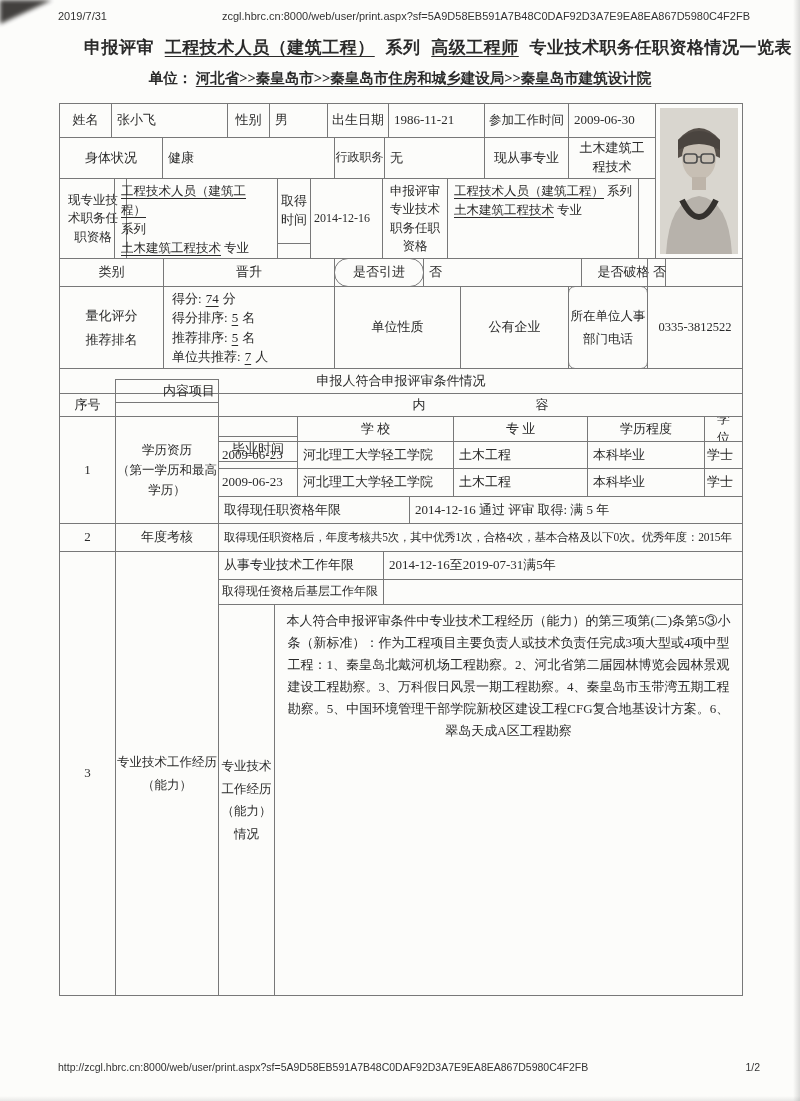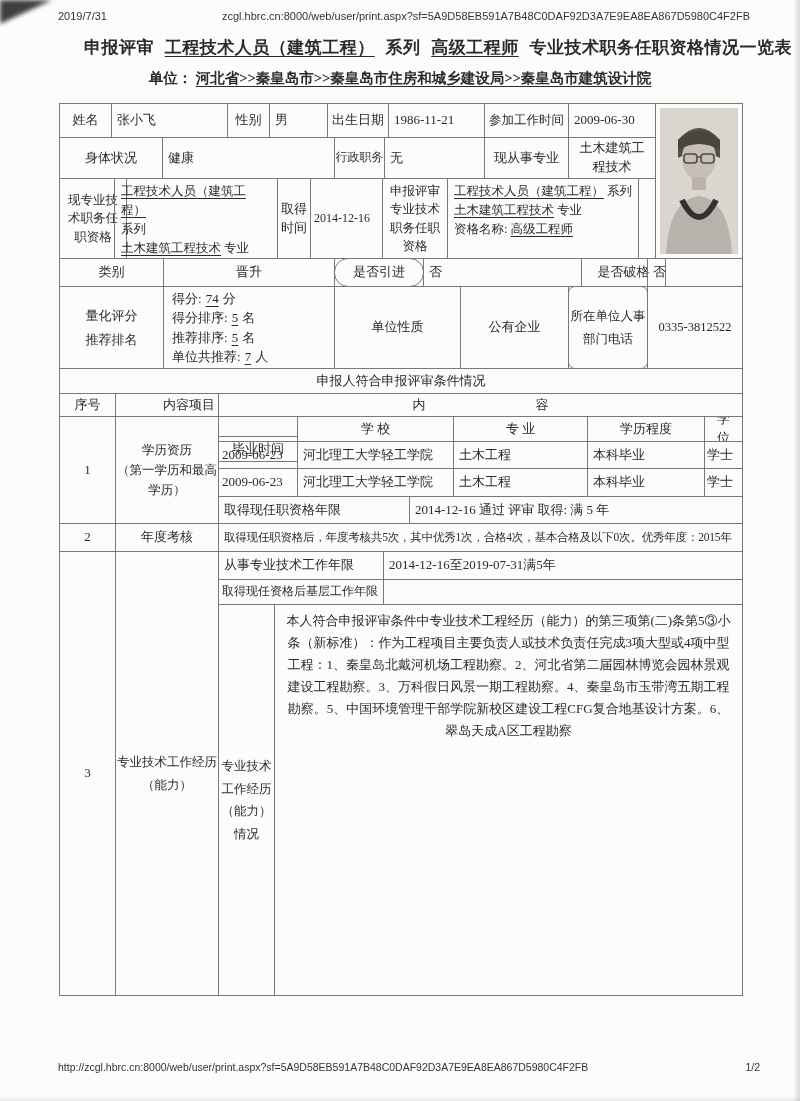--- a/index.html
+++ b/index.html
@@ -115,27 +115,26 @@
 <div class="cell" style="left:484px;top:137px;width:85px;height:42px;">现从事专业</div>
 <div class="cell al" style="left:568px;top:137px;width:88px;height:42px;">土木建筑工程技术</div>
 
 <div class="cell f125" style="left:59px;top:178px;width:68px;height:81px;padding:0 8px;">现专业技术职务任职资格</div>
 <div class="cell comp f125" style="left:114px;top:178px;width:164px;height:81px;">
   <div><span class="u">工程技术人员（建筑工程）</span></div>
   <div><span>系列</span></div>
   <div><span class="u">土木建筑工程技术</span><span>专业</span></div>
   <div> </div>
 </div>
-<div class="cell" style="left:277px;top:178px;width:34px;height:81px;padding:0 2px;">取得时间</div>
+<div class="cell" style="left:277px;top:178px;width:34px;height:66px;padding:0 2px;">取得时间</div>
 <div class="cell al f12" style="left:310px;top:178px;width:73px;height:81px;padding:0 3px;">2014-12-16</div>
 <div class="cell f125" style="left:382px;top:178px;width:66px;height:81px;padding:0 2px;">申报评审专业技术职务任职资格</div>
 <div class="cell comp f125" style="left:447px;top:178px;width:192px;height:81px;">
   <div><span class="u">工程技术人员（建筑工程）</span><span>系列</span></div>
   <div><span class="u">土木建筑工程技术</span><span>专业</span></div>
-  <div><span>资格名称:</span> <span class="u">高级工程师</span></div>
 </div>
 
 <div class="cell" style="left:59px;top:258px;width:105px;height:29px;">类别</div>
 <div class="cell" style="left:163px;top:258px;width:172px;height:29px;">晋升</div>
 <div class="cell" style="left:334px;top:258px;width:90px;height:29px;border-radius:14px;">是否引进</div>
 <div class="cell al" style="left:423px;top:258px;width:159px;height:29px;">否</div>
 <div class="cell" style="left:581px;top:258px;width:85px;height:29px;">是否破格</div>
 <div class="cell al" style="left:647px;top:258px;width:96px;height:29px;">否</div>
 
 <div class="cell pre lh18" style="left:59px;top:286px;width:105px;height:83px;">量化评分
@@ -148,21 +147,21 @@
 </div>
 <div class="cell" style="left:334px;top:286px;width:127px;height:83px;">单位性质</div>
 <div class="cell" style="left:460px;top:286px;width:109px;height:83px;">公有企业</div>
 <div class="cell pre lh18 f125" style="left:568px;top:286px;width:80px;height:83px;border-radius:7px;">所在单位人事
 部门电话</div>
 <div class="cell f125" style="left:647px;top:286px;width:96px;height:83px;padding:0 1px;">0335-3812522</div>
 
 <div class="cell" style="left:59px;top:368px;width:684px;height:26px;">申报人符合申报评审条件情况</div>
 
 <div class="cell" style="left:59px;top:393px;width:57px;height:24px;">序号</div>
-<div class="cell" style="left:115px;top:393px;width:104px;height:24px;padding-left:44px;">内容项目</div>
+<div class="cell" style="left:115px;top:379px;width:104px;height:24px;padding-left:44px;">内容项目</div>
 <div class="cell" style="left:218px;top:393px;width:525px;height:24px;">
     <span class="spread">内容</span>
   </div>
 
 <div class="cell" style="left:59px;top:416px;width:57px;height:108px;">1</div>
 <div class="cell pre lh16 f125" style="left:115px;top:416px;width:104px;height:108px;padding:0 1px;">学历资历
 （第一学历和最高
 学历）</div>
 <div class="cell" style="left:218px;top:436px;width:80px;height:26px;">毕业时间</div>
 <div class="cell" style="left:297px;top:416px;width:157px;height:26px;">学 校</div>

